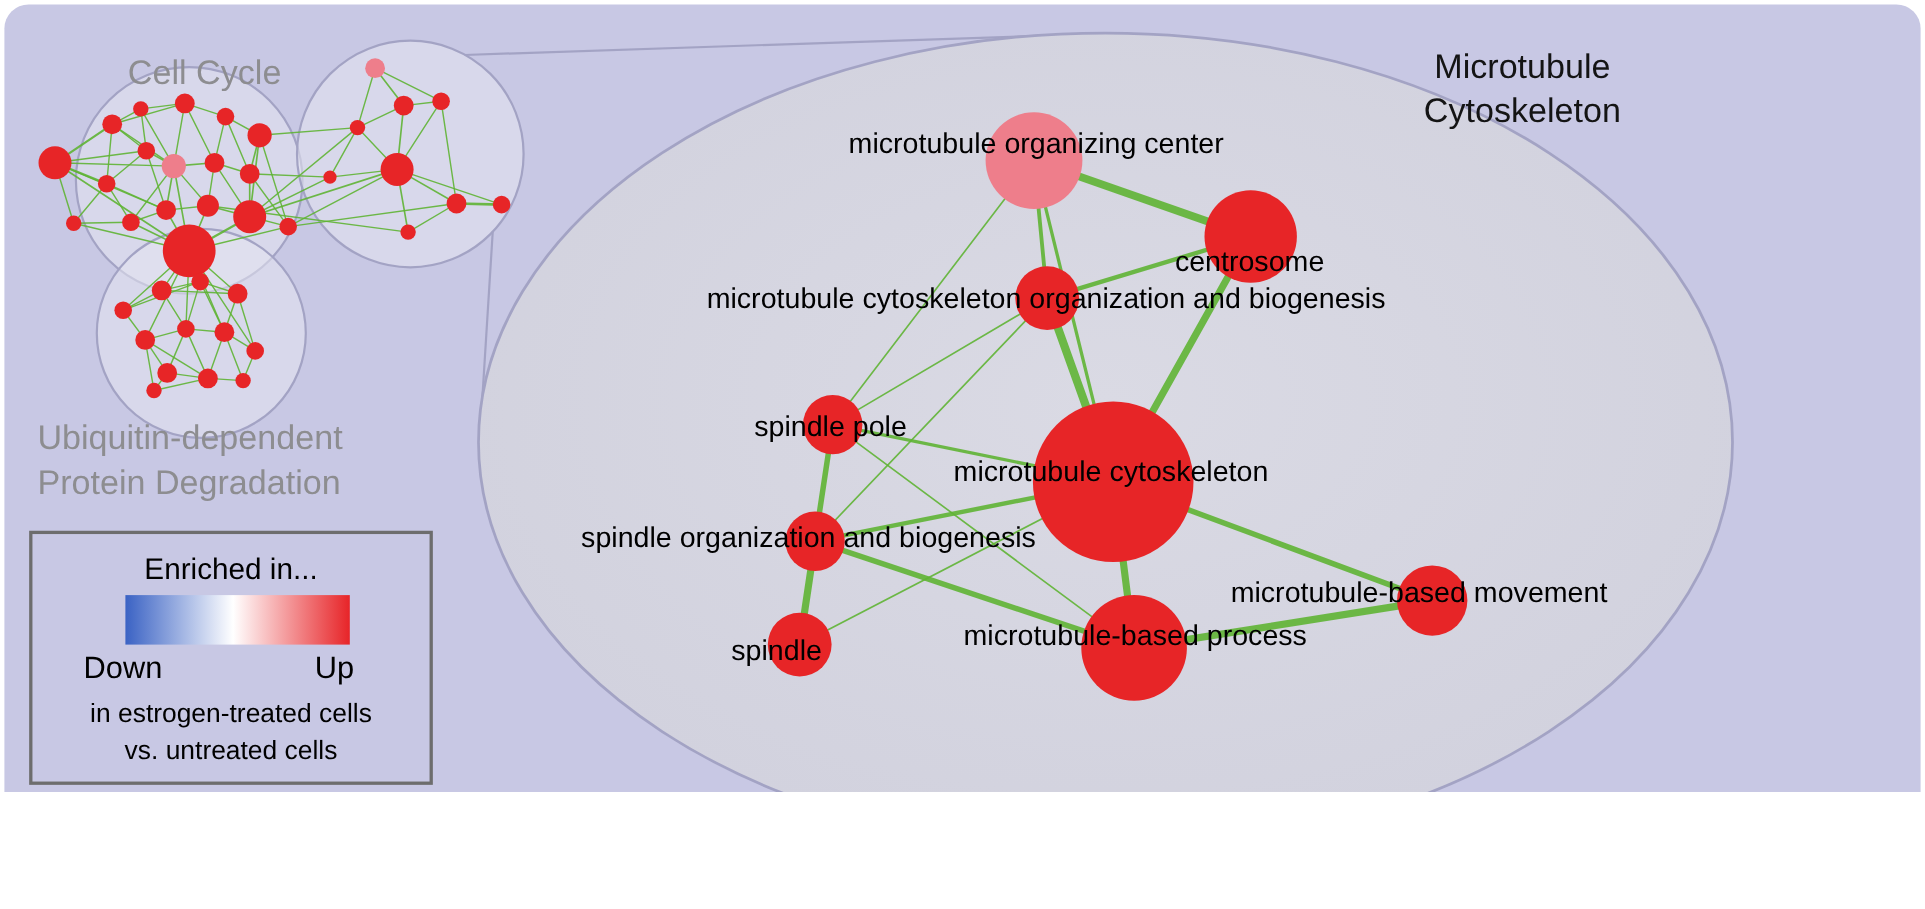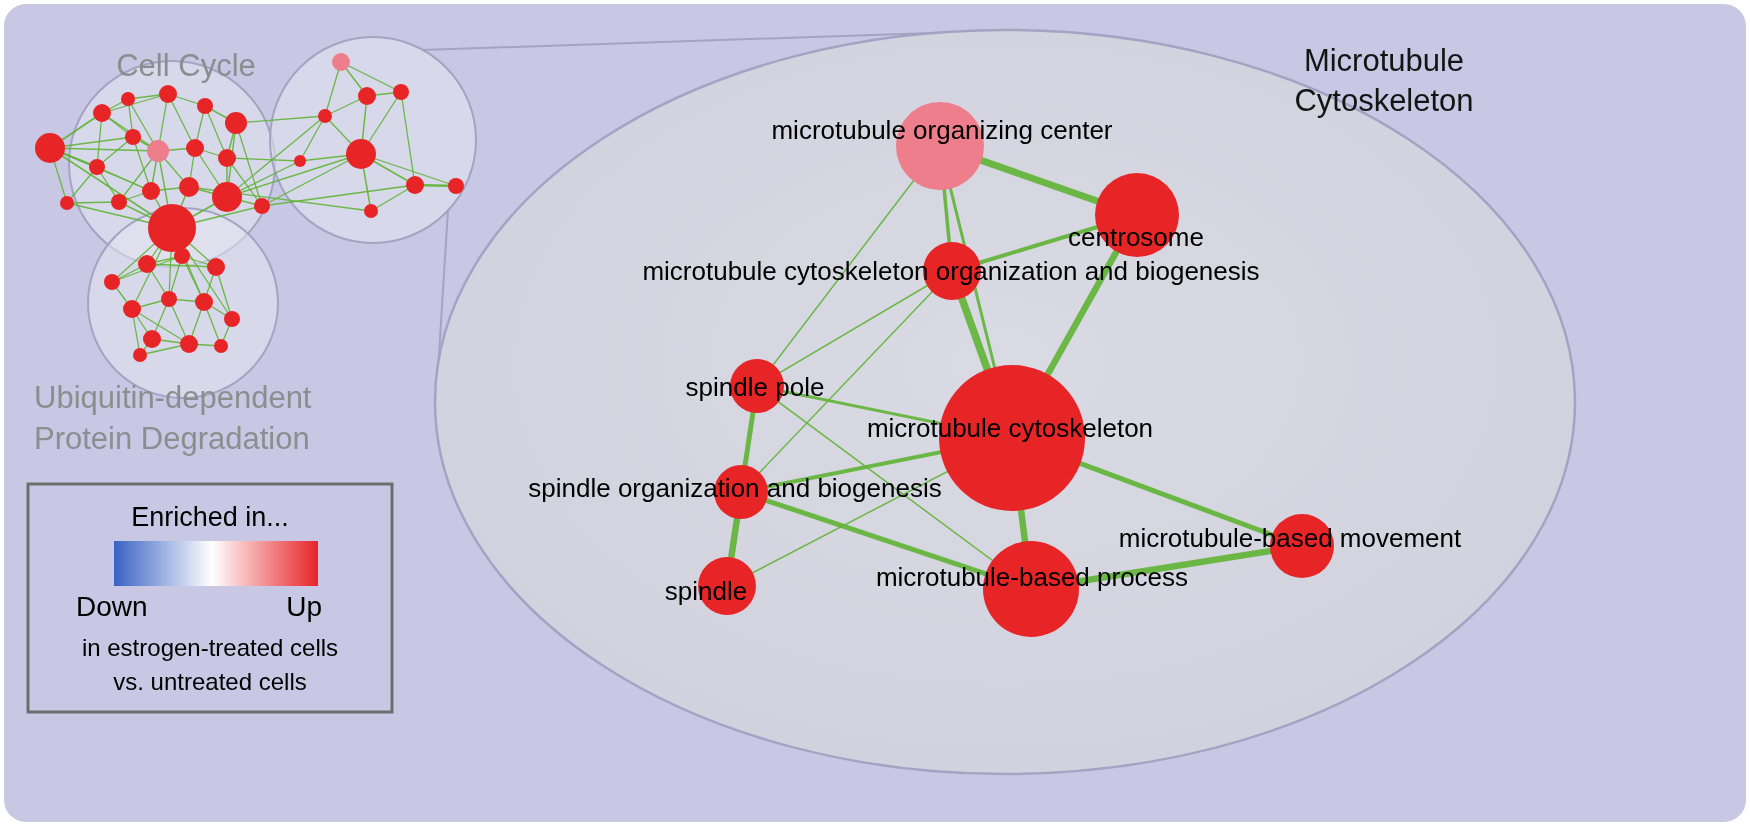--- a/index.html
+++ b/index.html
@@ -1,16 +1,16 @@
 <!DOCTYPE html>
 <html><head>
 <meta charset="utf-8">
 <style>
   html,body{margin:0;padding:0;background:#ffffff;}
-  .stage{width:1750px;height:826px;position:relative;}
+  .stage{width:1750px;height:720px;position:relative;}
   svg{display:block;}
   text{font-family:"Liberation Sans","DejaVu Sans",sans-serif;}
   .gray-label{fill:#8d8d90;font-size:31px;}
   .black-label{fill:#141414;font-size:31px;}
   .node-label{fill:#000000;font-size:26px;}
   .legend-title{fill:#000000;font-size:27px;}
   .legend-dir{fill:#000000;font-size:28px;}
   .legend-caption{fill:#000000;font-size:24px;}
 </style>
 </head>

